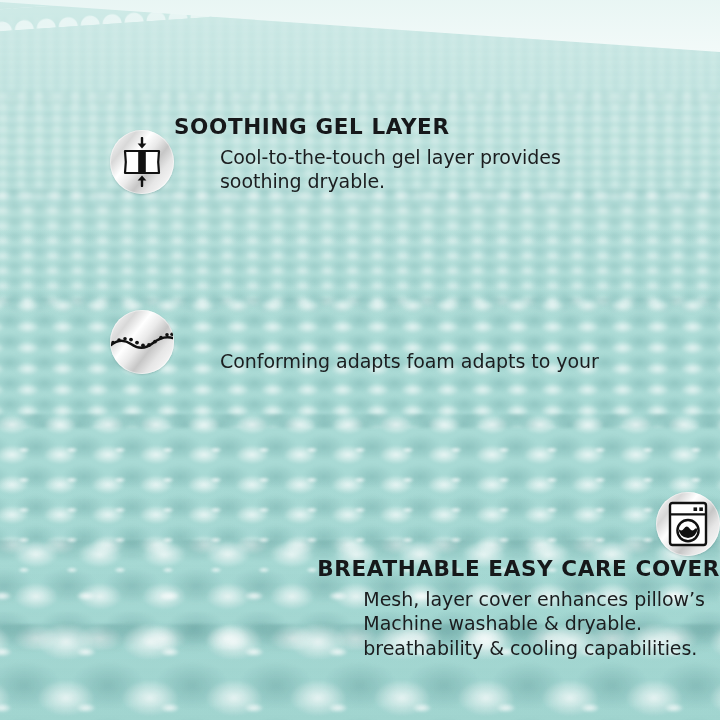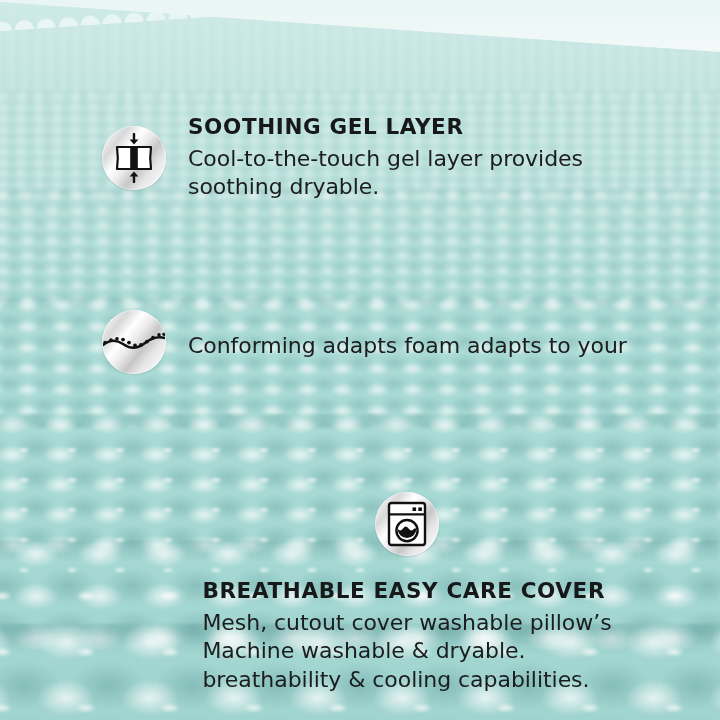--- a/index.html
+++ b/index.html
@@ -192,25 +192,24 @@
   }
   .bg-soften-top {
     position:absolute; left:0; right:0; top:0; height:230px;
     backdrop-filter:blur(1.2px);
     pointer-events:none;
   }
 
   
   .feature {
     position:absolute;
-    left:102px;
+    left:110px;
     width:610px;
     display:flex;
-    align-items:center;
-    gap:22px;
+    align-items:flex-end;
   }
   #feature-0 { top:114px; }
   #feature-1 { top:310px; }
   #feature-2 { top:492px;flex-direction:column; }
 
   .icon-badge {
     flex:0 0 auto;
     position:relative;
     width:64px; height:64px;
     border-radius:50%;
@@ -241,24 +240,25 @@
     font-size:21.5px;
     line-height:1.06;
     letter-spacing:.62px;
     color:#16181a;
     white-space:nowrap;
   }
   .feature-desc {
     margin-top:6px;
     font-family:"DejaVu Sans", sans-serif;
     font-weight:400;
-    font-size:22px;
+    font-size:19px;
     line-height:1.30;
     letter-spacing:-.05px;
     color:#1b1d1f;
+    margin-left:46px;
   }
   .feature-desc .line { display:block; white-space:nowrap; }
 </style>
 </head>
 <body>
 
 <div id="stage">
 
   <div class="bg-base"></div>
 
@@ -343,20 +343,20 @@
 
         <circle cx="20" cy="29.6" r="10.6" fill="#ffffff" stroke="#111" stroke-width="2.4"></circle>
 
         <path d="M10.4 27.6 Q13.2 31.6 16 27.6 Q18.8 23.6 21.6 27.6 Q24.4 31.6 27.2 27.6
                  L29.4 27.6 A9.4 9.4 0 0 1 10.6 27.6 Z" fill="#111"></path>
       </svg>
     </div>
     <div class="feature-text">
       <div class="feature-title">BREATHABLE EASY CARE COVER</div>
       <div class="feature-desc">
-        <span class="line">Mesh, cutout cover washable pillow’s</span>
+        <span class="line">Mesh, layer cover enhances pillow’s</span>
         <span class="line">Machine washable &amp; dryable.</span>
         <span class="line">breathability &amp; cooling capabilities.</span>
       </div>
     </div>
   </div>
 
 </div>
 
 </body></html>

